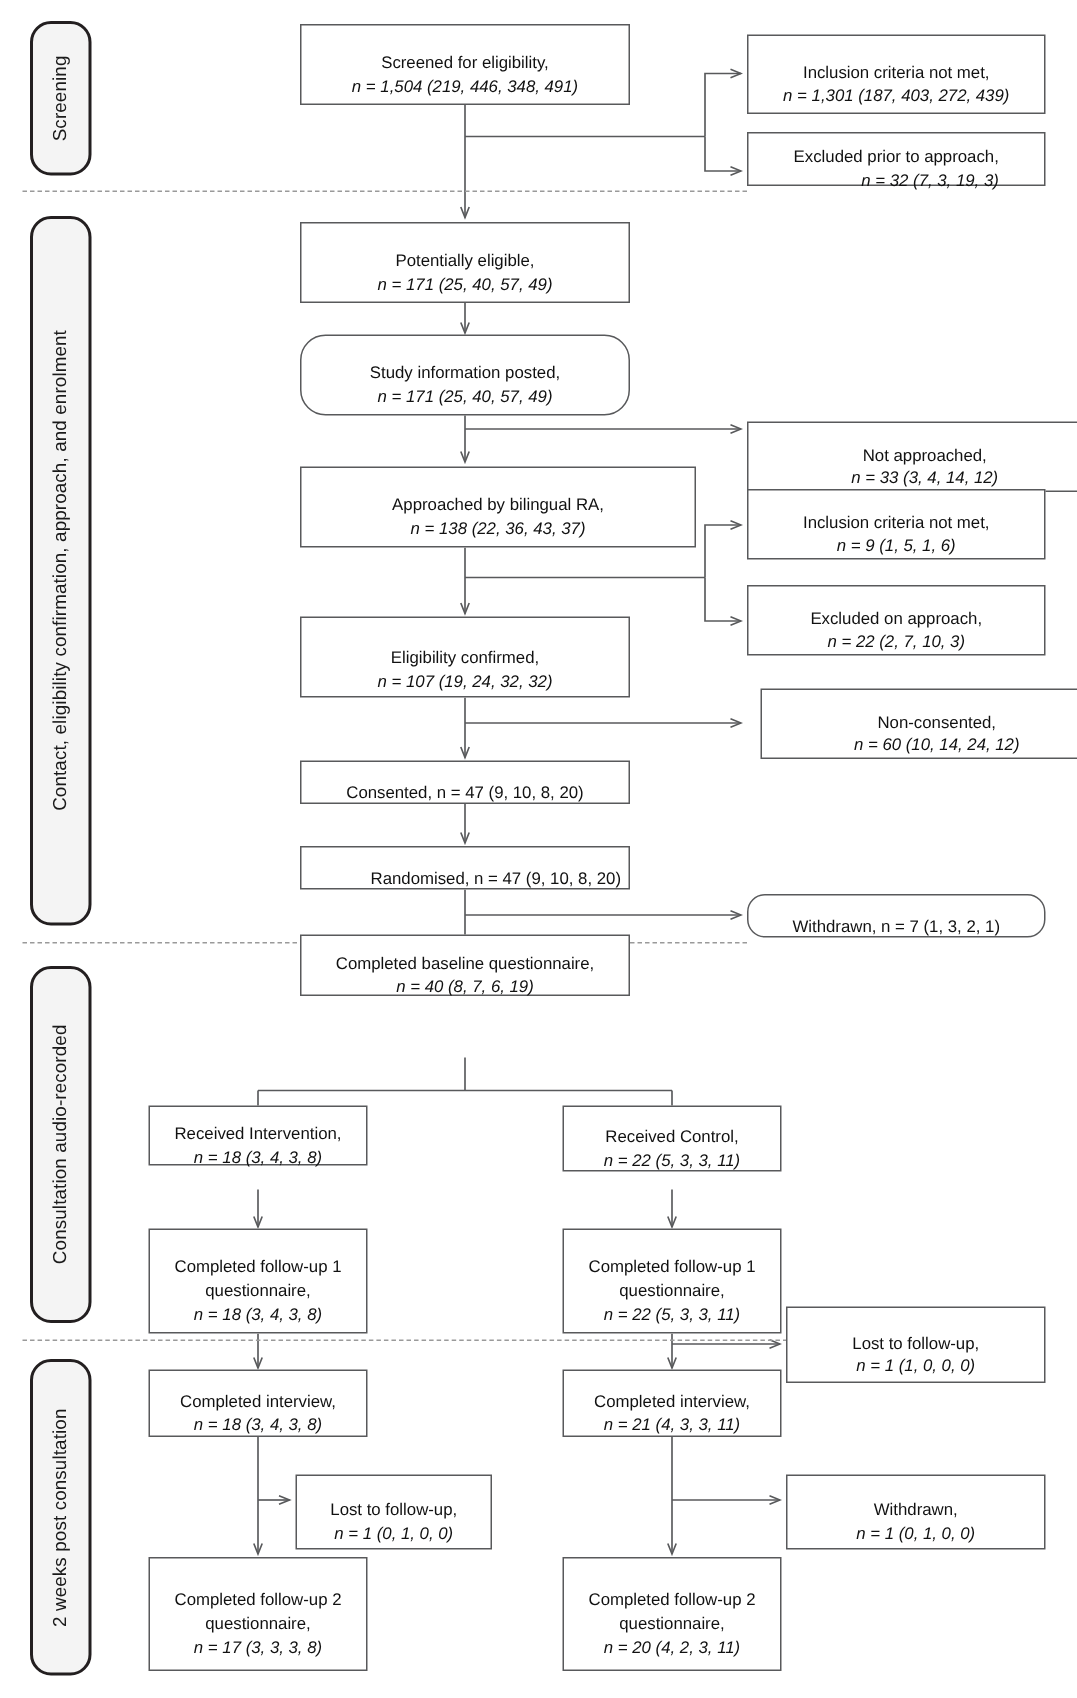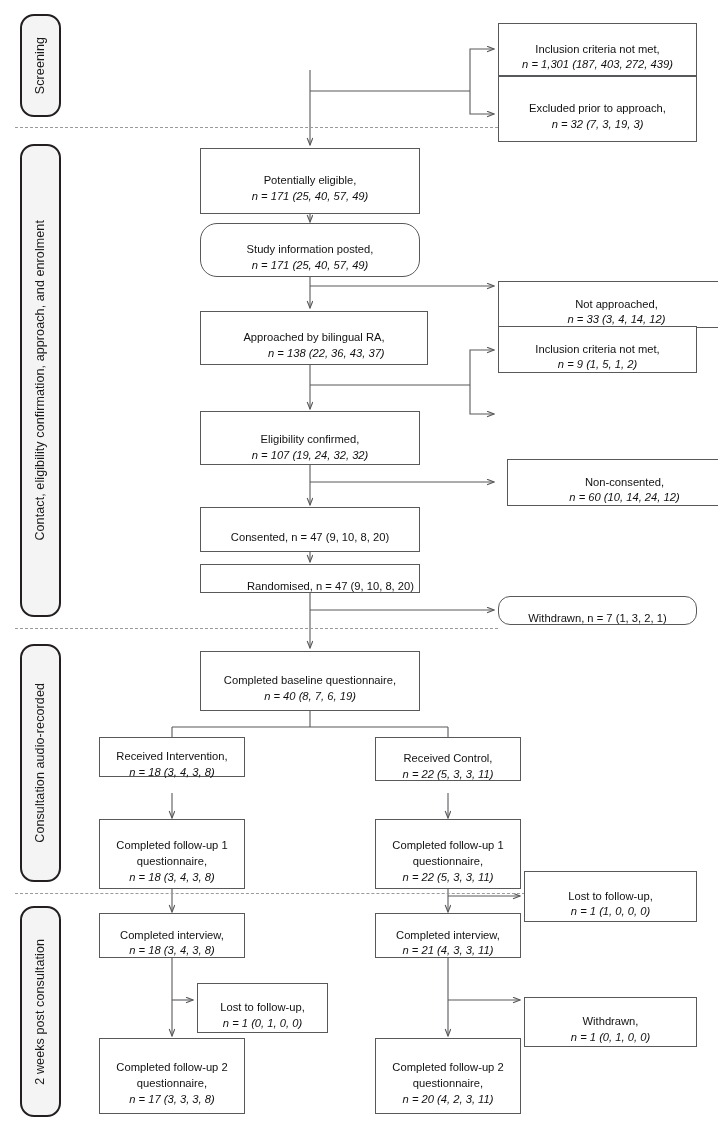--- a/index.html
+++ b/index.html
@@ -153,95 +153,105 @@
   </div>
 
   <div class="stage-pill" style="left:20px; top:644px; width:41px; height:238px;">
     <span class="stage-label">Consultation audio-recorded</span>
   </div>
 
   <div class="stage-pill" style="left:20px; top:906px; width:41px; height:211px;">
     <span class="stage-label">2 weeks post consultation</span>
   </div>
 
+  <div class="node" style="left:200px; top:16px; width:220px; height:54px;">
+    <div class="node-text">
+      <span>Screened for eligibility,</span><br><i>n = 1,504 (219, 446, 348, 491)</i>
+    </div>
+  </div>
 
   <div class="node" style="left:498px; top:23px; width:199px; height:53px;">
     <div class="node-text">
       <span>Inclusion criteria not met,</span><br><i>n = 1,301 (187, 403, 272, 439)</i>
     </div>
   </div>
 
-  <div class="node" style="left:498px; top:76px; width:199px; height:66px;">
+  <div class="node" style="left:498px; top:88px; width:199px; height:36px;text-align:right;">
     <div class="node-text">
       <span>Excluded prior to approach,</span><br><i>n = 32 (7, 3, 19, 3)</i>
     </div>
   </div>
 
-  <div class="node" style="left:200px; top:148px; width:220px; height:66px;text-align:center;">
+  <div class="node" style="left:200px; top:148px; width:220px; height:54px;text-align:center;">
     <div class="node-text">
       <span>Potentially eligible,</span><br><i>n = 171 (25, 40, 57, 49)</i>
     </div>
   </div>
 
   <div class="node" style="left:200px; top:223px; width:220px; height:54px;border-radius:17px;">
     <div class="node-text">
       <span>Study information posted,</span><br><i>n = 171 (25, 40, 57, 49)</i>
     </div>
   </div>
 
   <div class="node" style="left:498px; top:281px; width:225px; height:47px;padding-left:12px;">
     <div class="node-text">
       <span>Not approached,</span><br><i>n = 33 (3, 4, 14, 12)</i>
     </div>
   </div>
 
-  <div class="node" style="left:200px; top:311px; width:228px; height:54px;text-align:right;">
+  <div class="node" style="left:200px; top:311px; width:264px; height:54px;">
     <div class="node-text">
       <span>Approached by bilingual RA,</span><br><i>n = 138 (22, 36, 43, 37)</i>
     </div>
   </div>
 
   <div class="node" style="left:498px; top:326px; width:199px; height:47px;">
     <div class="node-text">
-      <span>Inclusion criteria not met,</span><br><i>n = 9 (1, 5, 1, 2)</i>
-    </div>
-  </div>
-
+      <span>Inclusion criteria not met,</span><br><i>n = 9 (1, 5, 1, 6)</i>
+    </div>
+  </div>
+
+  <div class="node" style="left:498px; top:390px; width:199px; height:47px;">
+    <div class="node-text">
+      <span>Excluded on approach,</span><br><i>n = 22 (2, 7, 10, 3)</i>
+    </div>
+  </div>
 
   <div class="node" style="left:200px; top:411px; width:220px; height:54px;align-items:flex-end;">
     <div class="node-text">
       <span>Eligibility confirmed,</span><br><i>n = 107 (19, 24, 32, 32)</i>
     </div>
   </div>
 
   <div class="node" style="left:507px; top:459px; width:235px; height:47px;">
     <div class="node-text">
       <span>Non-consented,</span><br><i>n = 60 (10, 14, 24, 12)</i>
     </div>
   </div>
 
-  <div class="node" style="left:200px; top:507px; width:220px; height:45px;">
+  <div class="node" style="left:200px; top:507px; width:220px; height:29px;">
     <div class="node-text">
       <span>Consented, n = 47 (9, 10, 8, 20)</span>
     </div>
   </div>
 
   <div class="node" style="left:200px; top:564px; width:220px; height:29px;justify-content:flex-end;">
     <div class="node-text">
       <span>Randomised, n = 47 (9, 10, 8, 20)</span>
     </div>
   </div>
 
   <div class="node" style="left:498px; top:596px; width:199px; height:29px;border-radius:12px;">
     <div class="node-text">
       <span>Withdrawn, n = 7 (1, 3, 2, 1)</span>
     </div>
   </div>
 
-  <div class="node" style="left:200px; top:651px; width:220px; height:60px;text-align:center;">
+  <div class="node" style="left:200px; top:623px; width:220px; height:41px;text-align:center;">
     <div class="node-text">
       <span>Completed baseline questionnaire,</span><br><i>n = 40 (8, 7, 6, 19)</i>
     </div>
   </div>
 
   <div class="node" style="left:99px; top:737px; width:146px; height:40px;">
     <div class="node-text">
       <span>Received Intervention,</span><br><i>n = 18 (3, 4, 3, 8)</i>
     </div>
   </div>
@@ -283,21 +293,21 @@
       <span>Completed interview,</span><br><i>n = 21 (4, 3, 3, 11)</i>
     </div>
   </div>
 
   <div class="node" style="left:197px; top:983px; width:131px; height:50px;">
     <div class="node-text">
       <span>Lost to follow-up,</span><br><i>n = 1 (0, 1, 0, 0)</i>
     </div>
   </div>
 
-  <div class="node" style="left:524px; top:983px; width:173px; height:50px;margin-top:14px;">
+  <div class="node" style="left:524px; top:983px; width:173px; height:50px;">
     <div class="node-text">
       <span>Withdrawn,</span><br><i>n = 1 (0, 1, 0, 0)</i>
     </div>
   </div>
 
   <div class="node" style="left:99px; top:1038px; width:146px; height:76px;">
     <div class="node-text">
       <span>Completed follow-up 2
 questionnaire,</span><br><i>n = 17 (3, 3, 3, 8)</i>
     </div>

